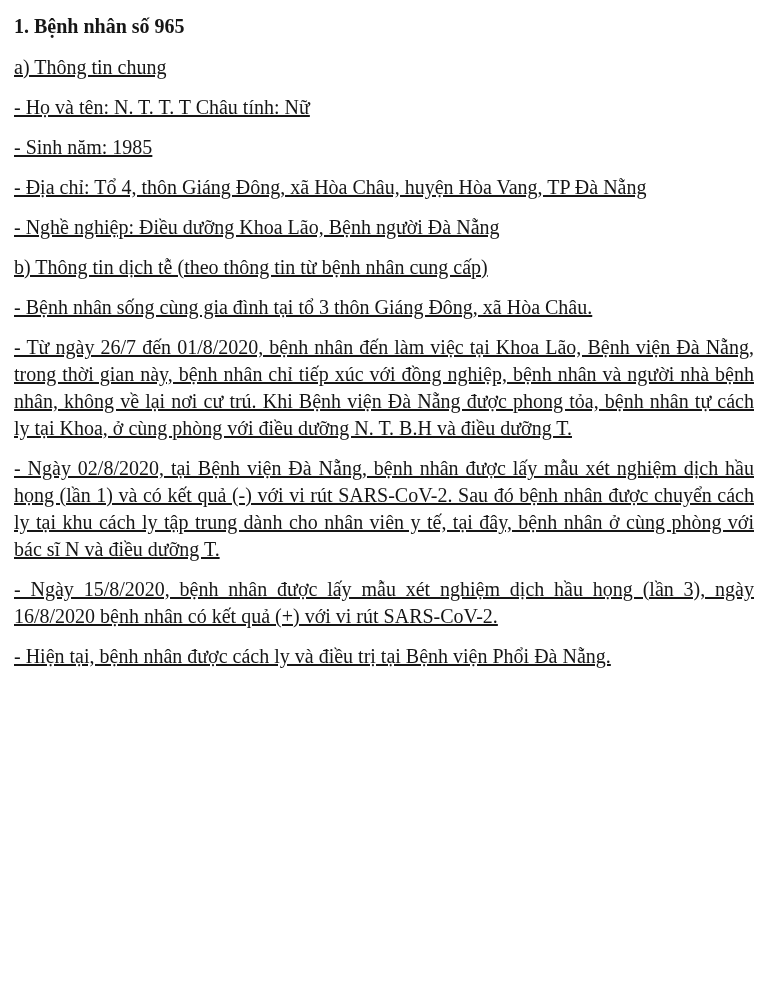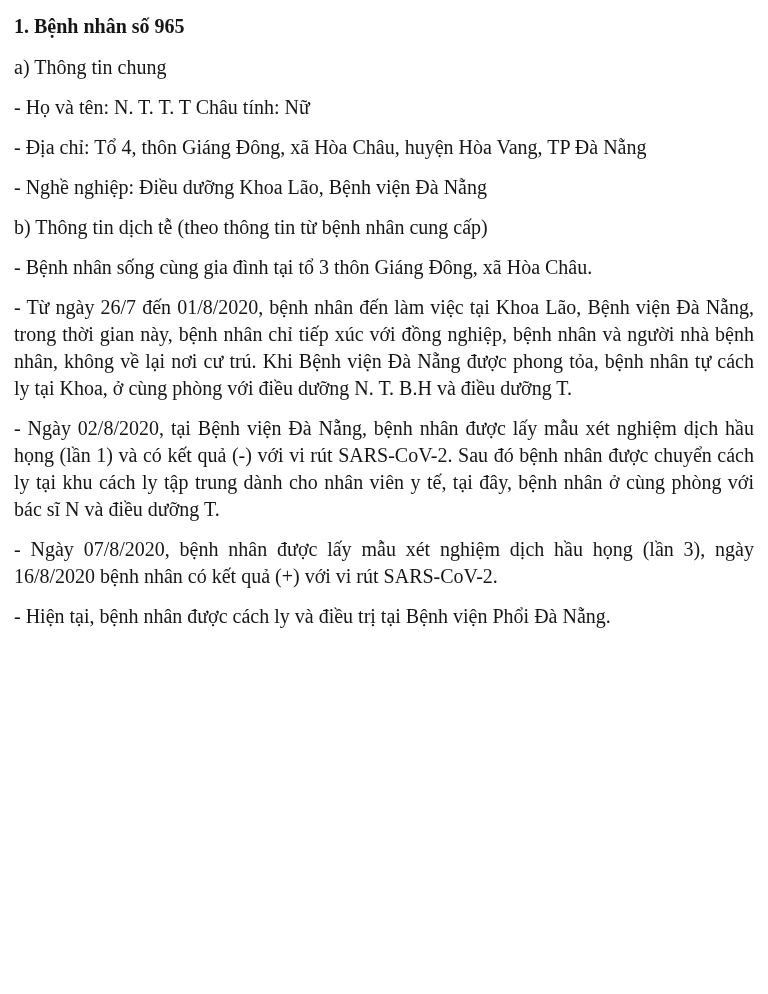--- a/index.html
+++ b/index.html
@@ -24,30 +24,32 @@
     margin: 0 0 14px 0;
     text-align: left;
   }
   .para {
     font-size: 20px;
     line-height: 27px;
     font-weight: normal;
     margin: 0 0 13px 0;
     text-align: justify;
     text-justify: inter-word;
+    text-decoration: underline;
   }
 </style>
 </head>
 <body>
 
 <div class="page">
   <h1 class="doc-title">1. Bệnh nhân số 965</h1>
   <p class="para">a) Thông tin chung</p>
   <p class="para">- Họ và tên: N. T. T. T Châu tính: Nữ</p>
+  <p class="para">- Sinh năm: 1985</p>
   <p class="para">- Địa chỉ: Tổ 4, thôn Giáng Đông, xã Hòa Châu, huyện Hòa Vang, TP Đà Nẵng</p>
-  <p class="para">- Nghề nghiệp: Điều dưỡng Khoa Lão, Bệnh viện Đà Nẵng</p>
+  <p class="para">- Nghề nghiệp: Điều dưỡng Khoa Lão, Bệnh người Đà Nẵng</p>
   <p class="para">b) Thông tin dịch tễ (theo thông tin từ bệnh nhân cung cấp)</p>
   <p class="para">- Bệnh nhân sống cùng gia đình tại tổ 3 thôn Giáng Đông, xã Hòa Châu.</p>
   <p class="para">- Từ ngày 26/7 đến 01/8/2020, bệnh nhân đến làm việc tại Khoa Lão, Bệnh viện Đà Nẵng, trong thời gian này, bệnh nhân chỉ tiếp xúc với đồng nghiệp, bệnh nhân và người nhà bệnh nhân, không về lại nơi cư trú. Khi Bệnh viện Đà Nẵng được phong tỏa, bệnh nhân tự cách ly tại Khoa, ở cùng phòng với điều dưỡng N. T. B.H và điều dưỡng T.</p>
   <p class="para">- Ngày 02/8/2020, tại Bệnh viện Đà Nẵng, bệnh nhân được lấy mẫu xét nghiệm dịch hầu họng (lần 1) và có kết quả (-) với vi rút SARS-CoV-2. Sau đó bệnh nhân được chuyển cách ly tại khu cách ly tập trung dành cho nhân viên y tế, tại đây, bệnh nhân ở cùng phòng với bác sĩ N và điều dưỡng T.</p>
-  <p class="para">- Ngày 07/8/2020, bệnh nhân được lấy mẫu xét nghiệm dịch hầu họng (lần 3), ngày 16/8/2020 bệnh nhân có kết quả (+) với vi rút SARS-CoV-2.</p>
+  <p class="para">- Ngày 15/8/2020, bệnh nhân được lấy mẫu xét nghiệm dịch hầu họng (lần 3), ngày 16/8/2020 bệnh nhân có kết quả (+) với vi rút SARS-CoV-2.</p>
   <p class="para">- Hiện tại, bệnh nhân được cách ly và điều trị tại Bệnh viện Phổi Đà Nẵng.</p>
 </div>
 
 </body></html>

